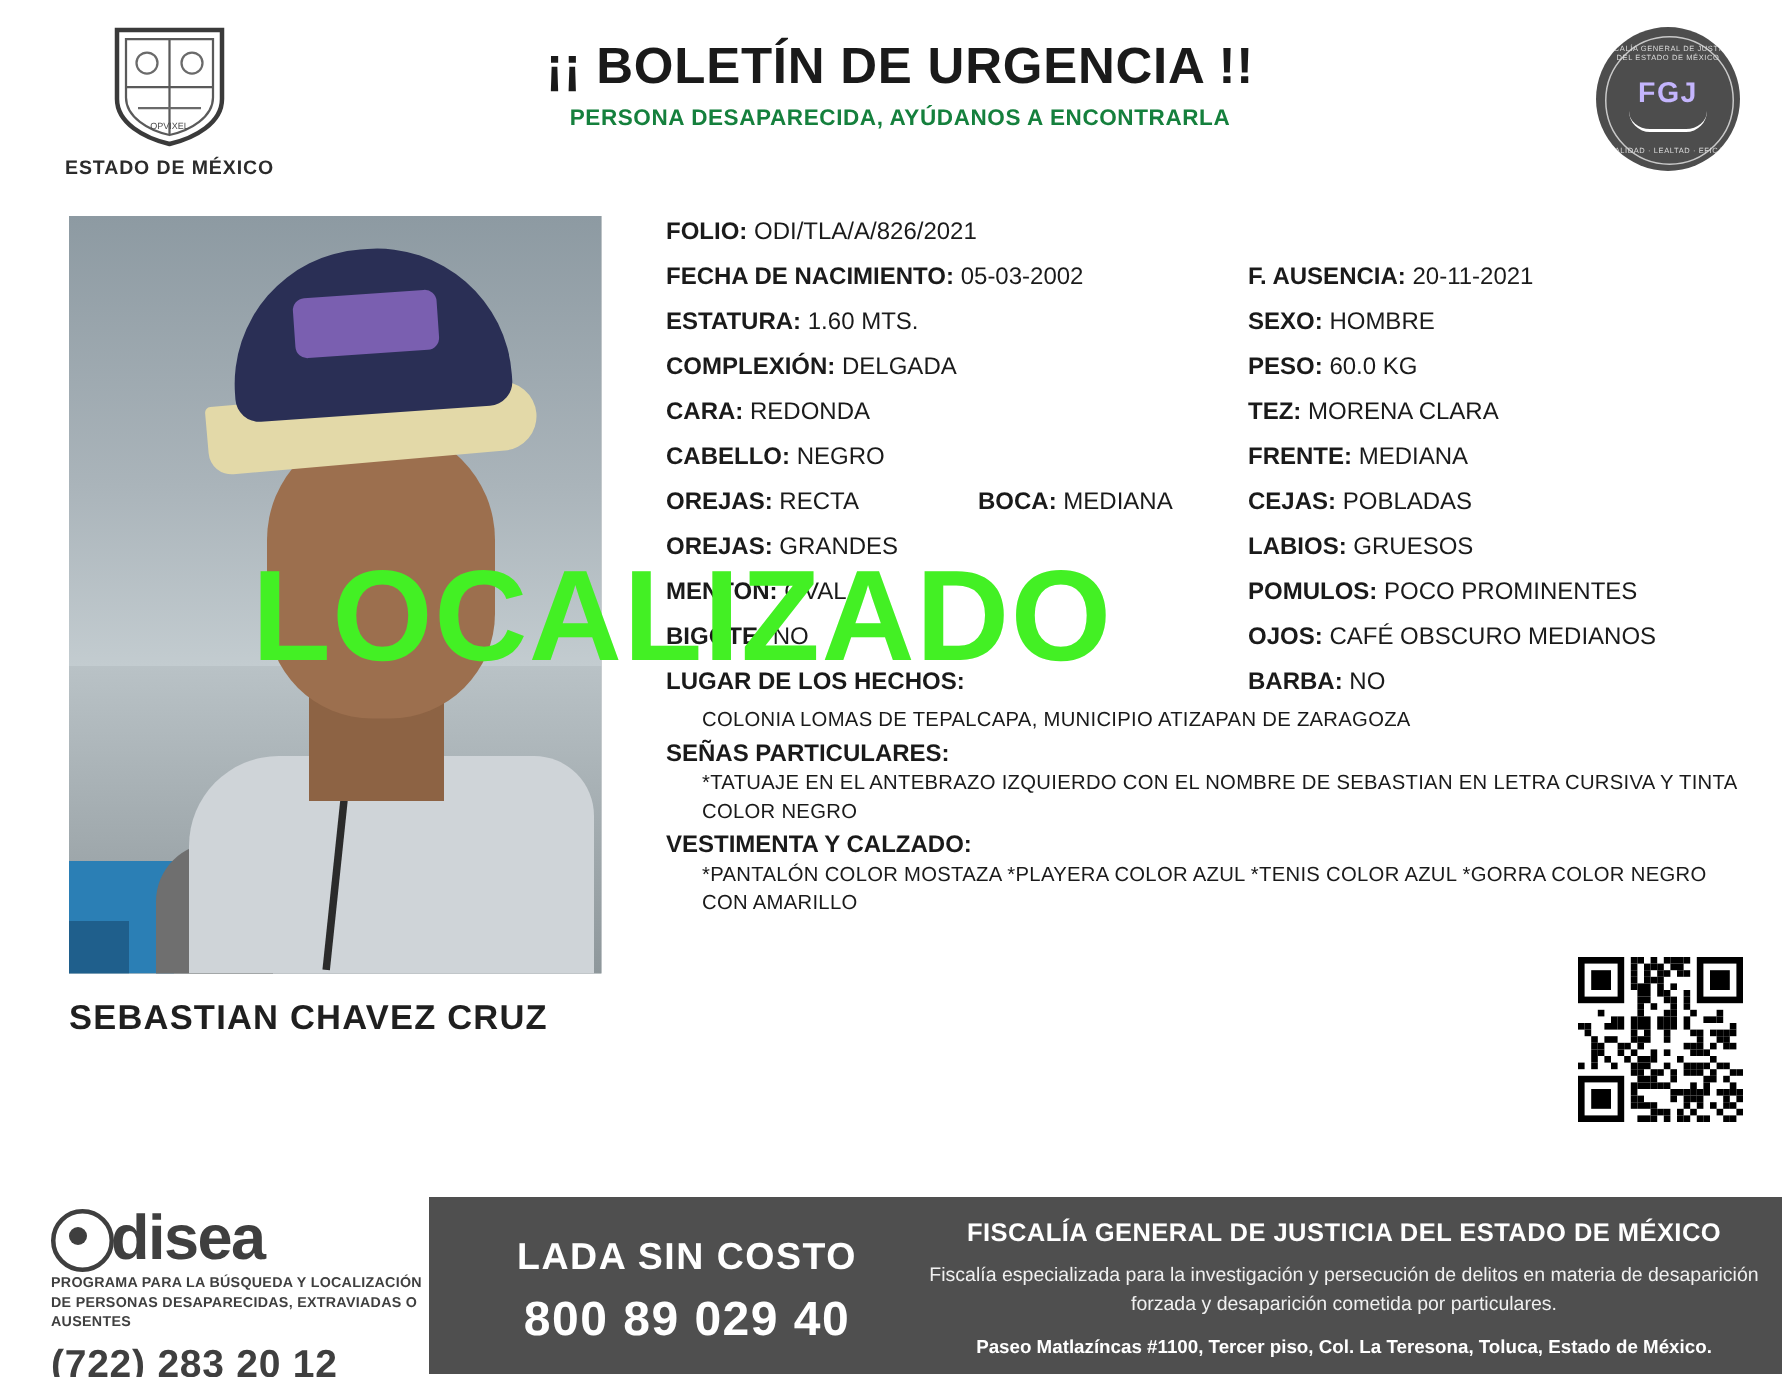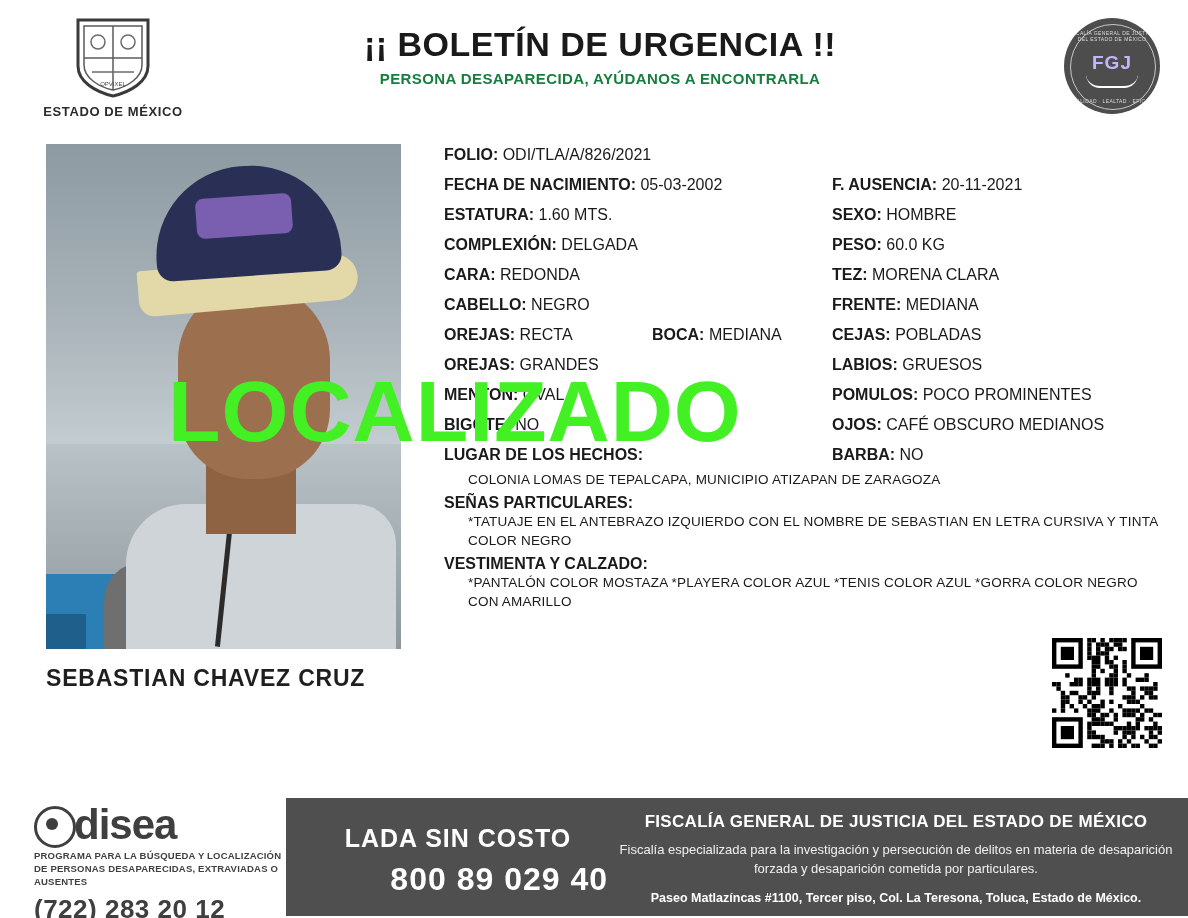--- a/index.html
+++ b/index.html
@@ -355,21 +355,20 @@
   .lada-title {
     font-size: 25px;
     font-weight: bold;
     letter-spacing: 1px;
   }
   .lada-number {
     margin-top: 8px;
     font-size: 32px;
     font-weight: bold;
     letter-spacing: 1px;
-    text-align: right;
   }
   .foot-right {
     position: absolute;
     left: 330px;
     top: 14px;
     width: 560px;
     text-align: center;
   }
   .foot-org {
     font-size: 17px;

